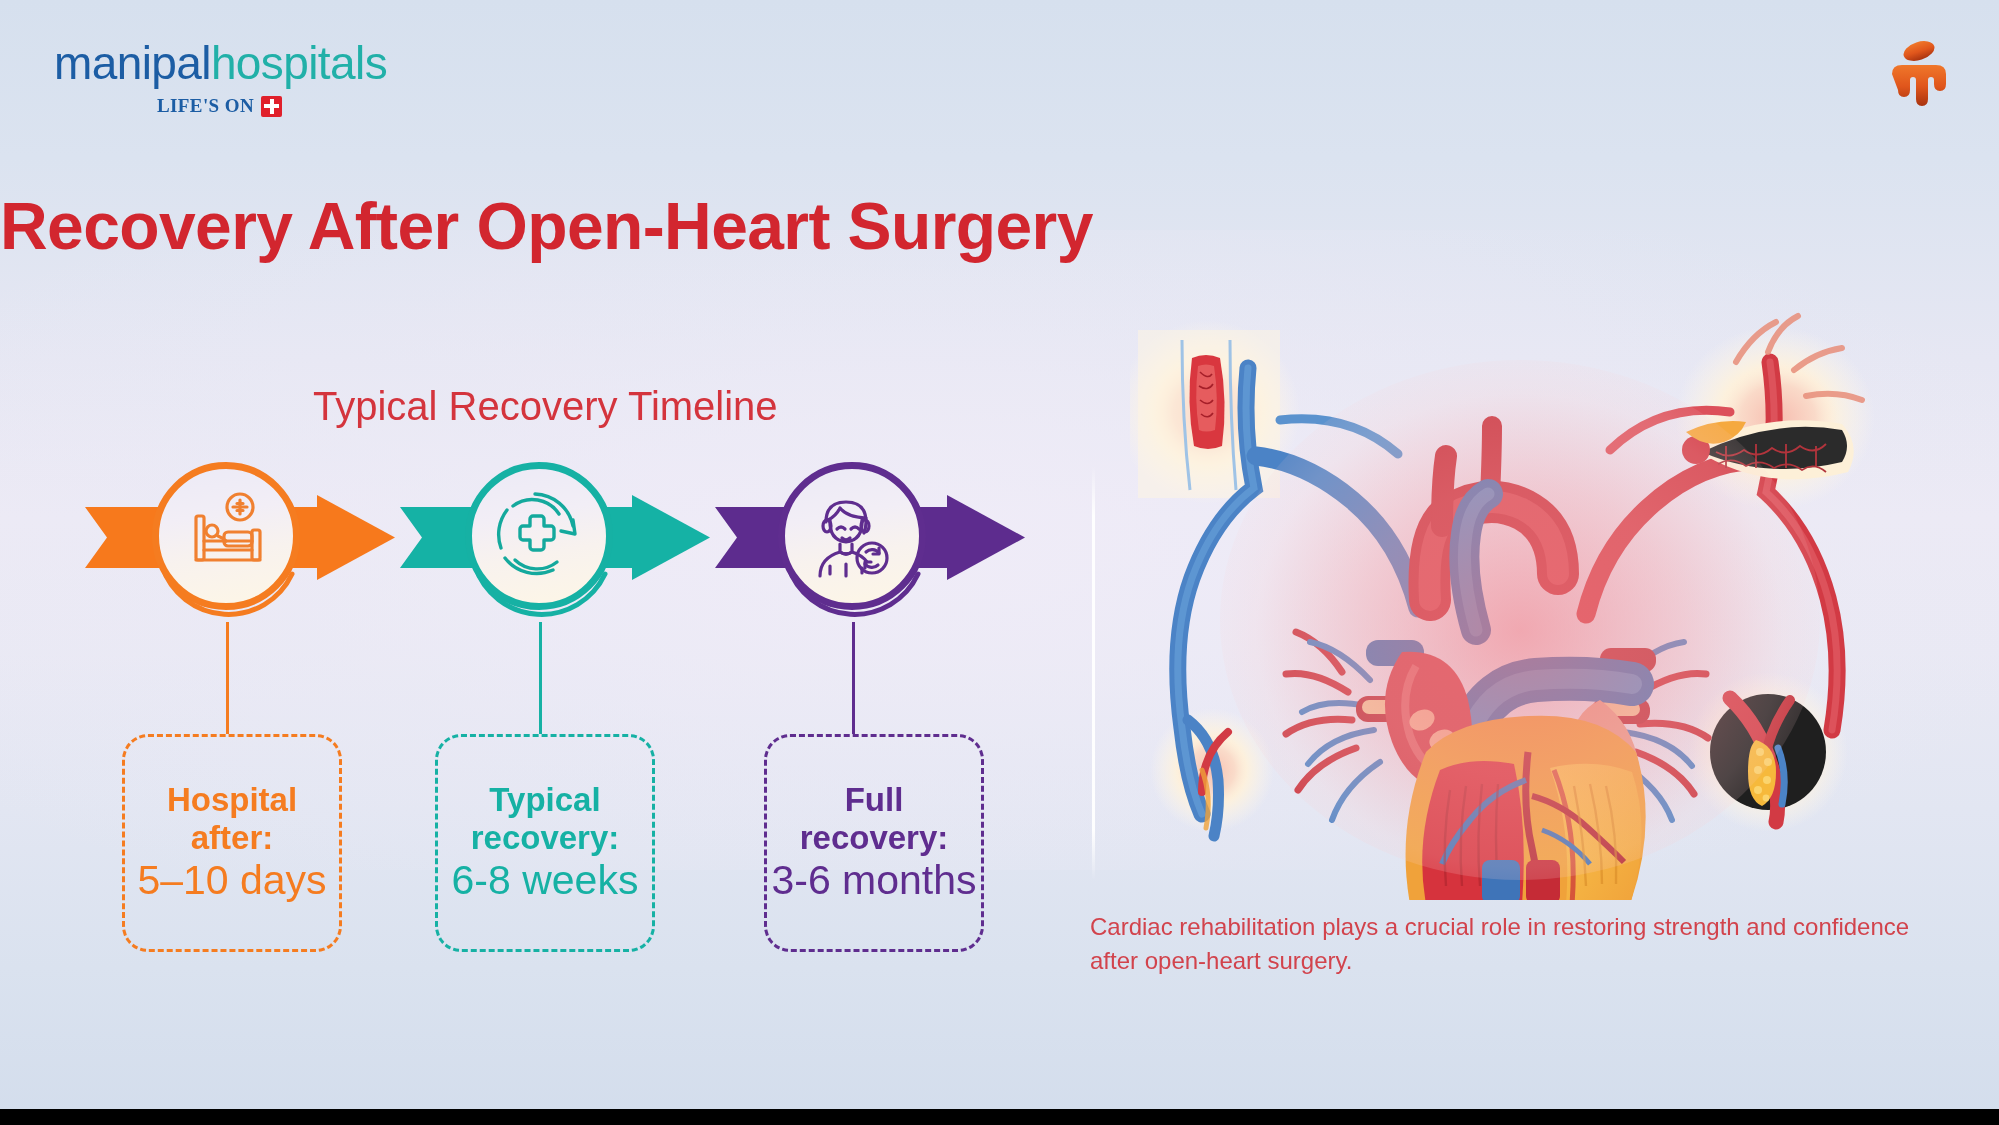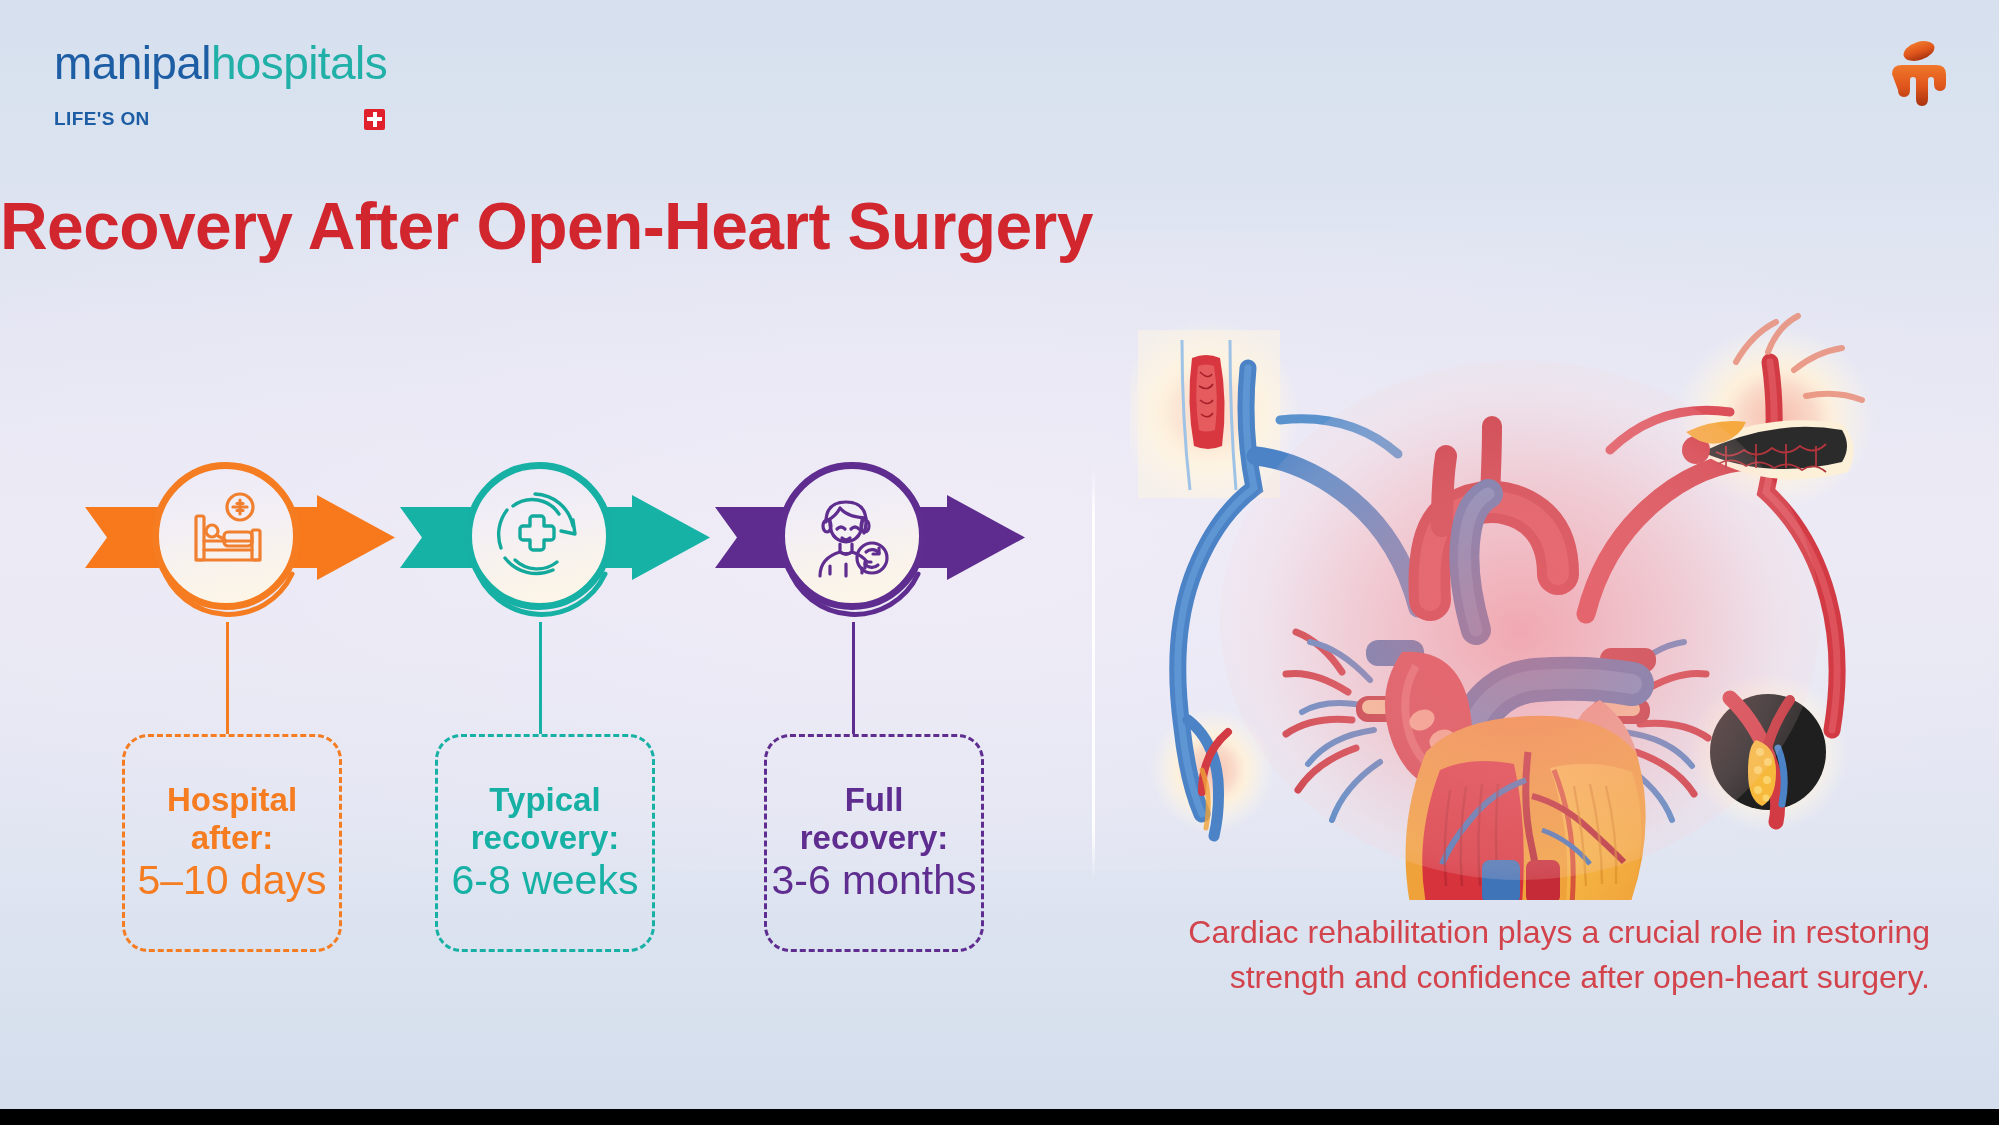--- a/index.html
+++ b/index.html
@@ -41,22 +41,22 @@
 
   
   #logo { position:absolute; left:54px; top:40px; }
   .logo-word {
     font-size:46px; font-weight:400; letter-spacing:-.6px; line-height:1;
     white-space:nowrap;
   }
   .logo-manipal { color:#1c5da4; }
   .logo-hospitals { color:#21b0a8; }
   .logo-tag-row {
-    display:flex; align-items:center; justify-content:space-between;
-    gap:7px; margin-top:22px; padding-right:2px;
+    display:flex; align-items:center; justify-content:center;
+    gap:7px; margin-top:9px; padding-right:2px;font-family:Liberation Serif, serif;
   }
   .logo-tag {
     color:#1c5da4; font-size:19px; font-weight:700; letter-spacing:.4px;
   }
   .logo-cross {
     width:21px; height:21px; background:#e0202b; border-radius:2px;
     position:relative; flex:0 0 auto;
   }
   .logo-cross:before, .logo-cross:after {
     content:""; position:absolute; background:#fff;
@@ -110,22 +110,22 @@
   
   #heart-wrap { position:absolute; left:1130px; top:300px; width:760px; height:600px; }
   #heart-glow {
     position:absolute; left:90px; top:60px; width:600px; height:520px;
     background:radial-gradient(ellipse at 50% 52%, rgba(244,128,135,.62) 0%, rgba(246,160,165,.42) 38%, rgba(250,205,208,.22) 62%, rgba(252,230,232,0) 80%);
     border-radius:50%;
   }
 
   
   #caption {
-    position:absolute; left:1090px; top:910px; width:840px; text-align:right;
-    color:#d2434c; font-size:32px; font-weight:400; line-height:1.42;
+    position:absolute; left:1090px; top:910px; width:840px; text-align:left;
+    color:#d2434c; font-size:24px; font-weight:400; line-height:1.42;
   }
 </style>
 </head>
 <body>
 
 <div id="canvas">
   <div id="wash"></div>
 
   <div id="logo">
     <div class="logo-word"><span class="logo-manipal">manipal</span><span class="logo-hospitals">hospitals</span></div>
@@ -141,20 +141,21 @@
         <stop offset="0%" stop-color="#f0772a"></stop>
         <stop offset="52%" stop-color="#e0561c"></stop>
         <stop offset="100%" stop-color="#a8330f"></stop>
       </linearGradient>
     </defs>
     <ellipse cx="35" cy="13" rx="16" ry="9" transform="rotate(-18 35 13)" fill="url(#cmg)"></ellipse>
     <path d="M8 36 q0-9 10-9 h34 q10 0 10 9 v10 q0 7-6 7 q-6 0-6-7 v-4 q0-3-3-3 q-3 0-3 3 v19 q0 7-6 7 q-6 0-6-7 v-19 q0-3-3-3 q-3 0-3 3 v10 q0 7-6 7 q-6 0-6-7 z" fill="url(#cmg)"></path>
   </svg>
 
   <div id="title">Recovery After Open-Heart Surgery</div>
+  <div id="subtitle">Typical Recovery Timeline</div>
 
   <div id="timeline">
 
     <svg class="arrow-svg" style="left:85px; top:495px;" width="315" height="85" viewBox="0 0 315 85">
       <path d="M0 12 L40 12 L40 73 L0 73 L22 42.5 Z" fill="#f7791c"></path>
       <rect x="36" y="12" width="210" height="61" fill="#f7791c"></rect>
       <path d="M232 0 L232 85 L310 42.5 Z" fill="#f7791c"></path>
       <rect x="232" y="12" width="12" height="61" fill="#f7791c"></rect>
     </svg>
 

